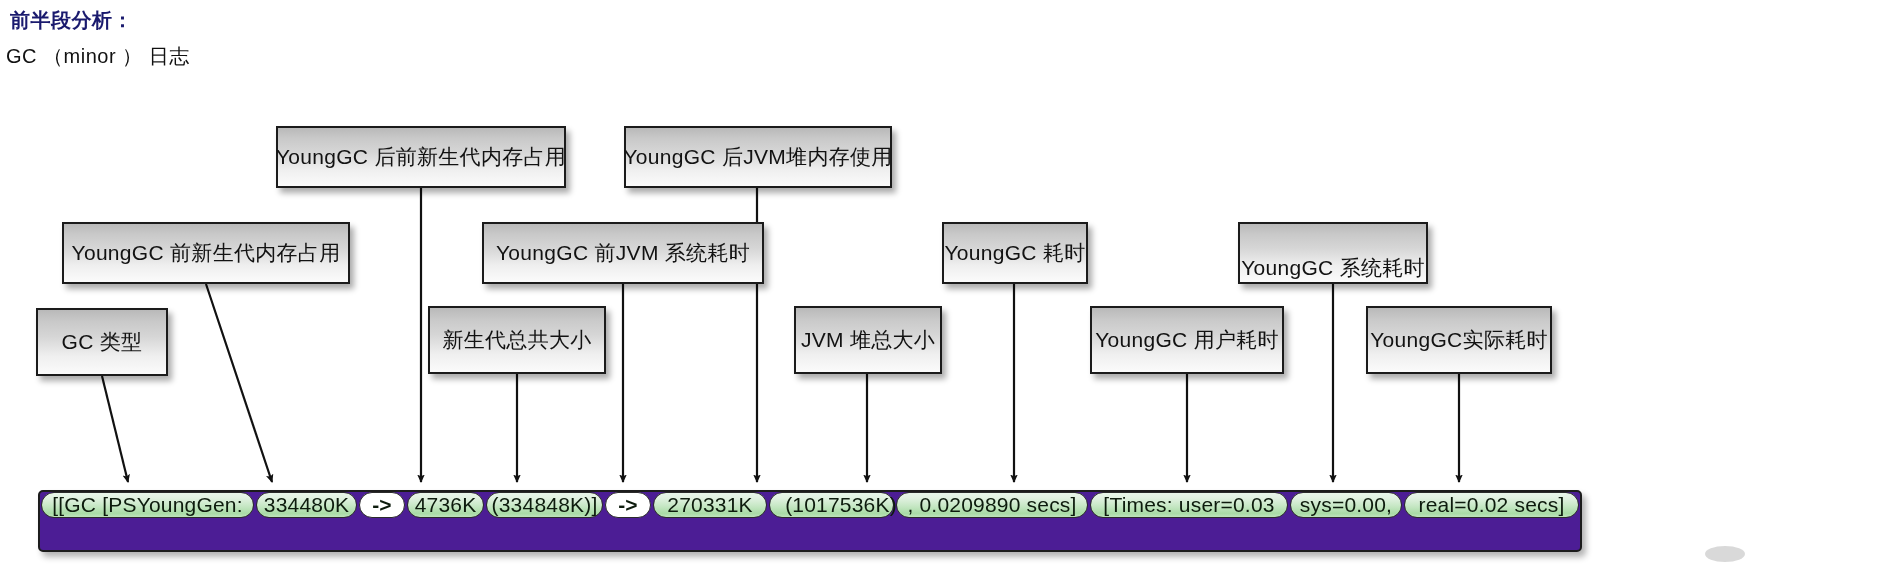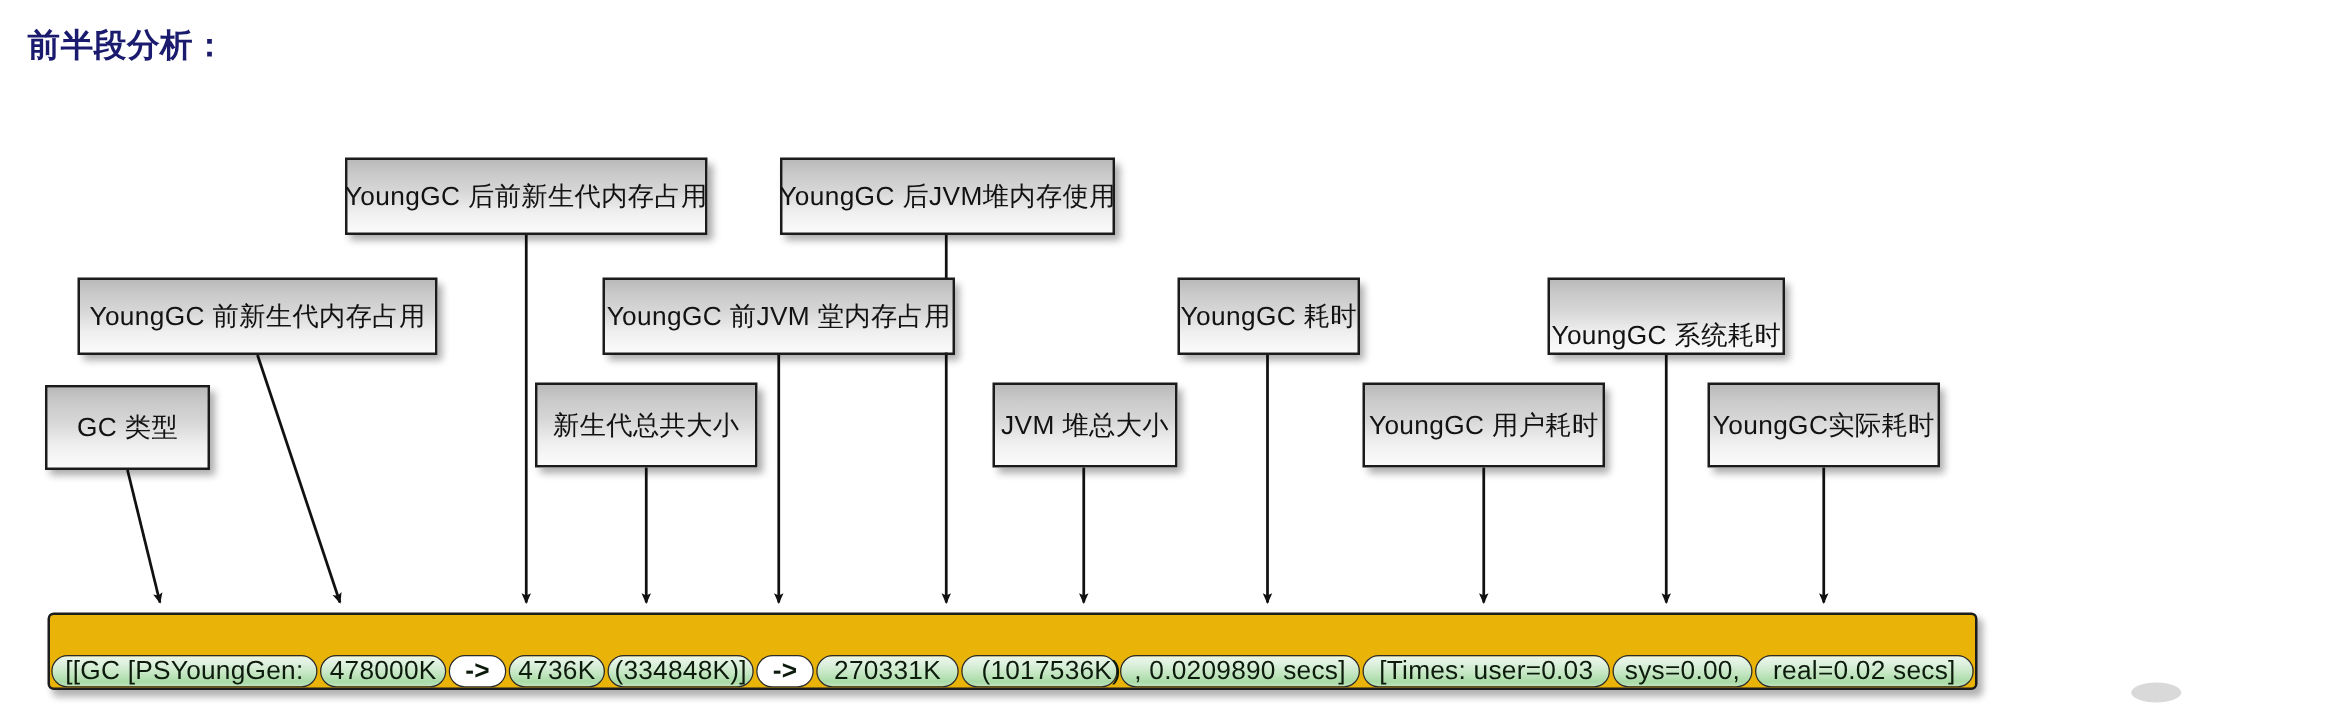--- a/index.html
+++ b/index.html
@@ -16,26 +16,26 @@
   }
 
   
   #heading-block {
     position: absolute;
     left: 6px;
     top: 4px;
     width: 900px;
   }
   #page-title {
-    font-size: 26px;
+    font-size: 20px;
     font-weight: bold;
     color: #1a1a6e;
     letter-spacing: 0.5px;
     line-height: 1.25;
-    margin: 16px;
+    margin: 4px;
     white-space: nowrap;
   }
   #page-subtitle {
     font-size: 20px;
     color: #111111;
     margin: 10px 0 0 0;
     letter-spacing: 0.5px;
     white-space: nowrap;
   }
 
@@ -81,22 +81,22 @@
   
   #log-bar {
     position: absolute;
     left: 38px;
     top: 490px;
     height: 62px;
     border: 2px solid #1c1c1c;
     border-radius: 5px;
     box-sizing: border-box;
     display: flex;
-    align-items: flex-end;
-    background: #eab308;
+    align-items: flex-start;
+    background: #4c1d95;
     box-shadow: 4px 5px 6px rgba(0,0,0,0.3);
     overflow: hidden;
     z-index: 2;
   }
   .log-seg {
     box-sizing: border-box;
     display: flex;
     align-items: center;
     justify-content: center;
     font-size: 21px;
@@ -133,20 +133,21 @@
     border-radius: 50%;
     background: rgba(120,120,120,0.28);
     z-index: 4;
   }
 </style>
 </head>
 <body>
 
 <div id="heading-block">
   <div id="page-title">前半段分析：</div>
+  <div id="page-subtitle">GC （minor ） 日志</div>
 </div>
 
 <div id="diagram">
 
   <svg id="connector-layer" viewBox="0 0 1880 564">
     <defs>
       <marker id="arrowhead" markerWidth="9" markerHeight="9" refX="7.5" refY="4.2" orient="auto" markerUnits="userSpaceOnUse">
         <path d="M0,0.4 L8.6,4.2 L0,8 L1.8,4.2 Z" fill="#111111"></path>
       </marker>
     </defs>
@@ -172,21 +173,21 @@
       <div class="callout" style="left: 62px; top: 222px; width: 288px; height: 62px;">
         <span>YoungGC 前新生代内存占用</span>
       </div>
       <div class="callout" style="left: 276px; top: 126px; width: 290px; height: 62px;">
         <span>YoungGC 后前新生代内存占用</span>
       </div>
       <div class="callout" style="left: 428px; top: 306px; width: 178px; height: 68px;">
         <span>新生代总共大小</span>
       </div>
       <div class="callout" style="left: 482px; top: 222px; width: 282px; height: 62px;">
-        <span>YoungGC 前JVM 堂内存占用</span>
+        <span>YoungGC 前JVM 系统耗时</span>
       </div>
       <div class="callout" style="left: 624px; top: 126px; width: 268px; height: 62px;">
         <span>YoungGC 后JVM堆内存使用</span>
       </div>
       <div class="callout" style="left: 794px; top: 306px; width: 148px; height: 68px;">
         <span>JVM 堆总大小</span>
       </div>
       <div class="callout" style="left: 942px; top: 222px; width: 146px; height: 62px;">
         <span>YoungGC 耗时</span>
       </div>
@@ -199,21 +200,21 @@
       <div class="callout" style="left: 1366px; top: 306px; width: 186px; height: 68px;">
         <span>YoungGC实际耗时</span>
       </div>
     </div>
 
   <div id="log-bar">
       <div class="log-seg green" style="width: 213px;">
         <span>[[GC [PSYoungGen:</span>
       </div>
       <div class="log-seg green" style="width: 101px;">
-        <span>478000K</span>
+        <span>334480K</span>
       </div>
       <div class="log-seg white" style="width: 46px;">
         <span>-&gt;</span>
       </div>
       <div class="log-seg green" style="width: 77px;">
         <span>4736K</span>
       </div>
       <div class="log-seg green" style="width: 117px;">
         <span>(334848K)]</span>
       </div>

